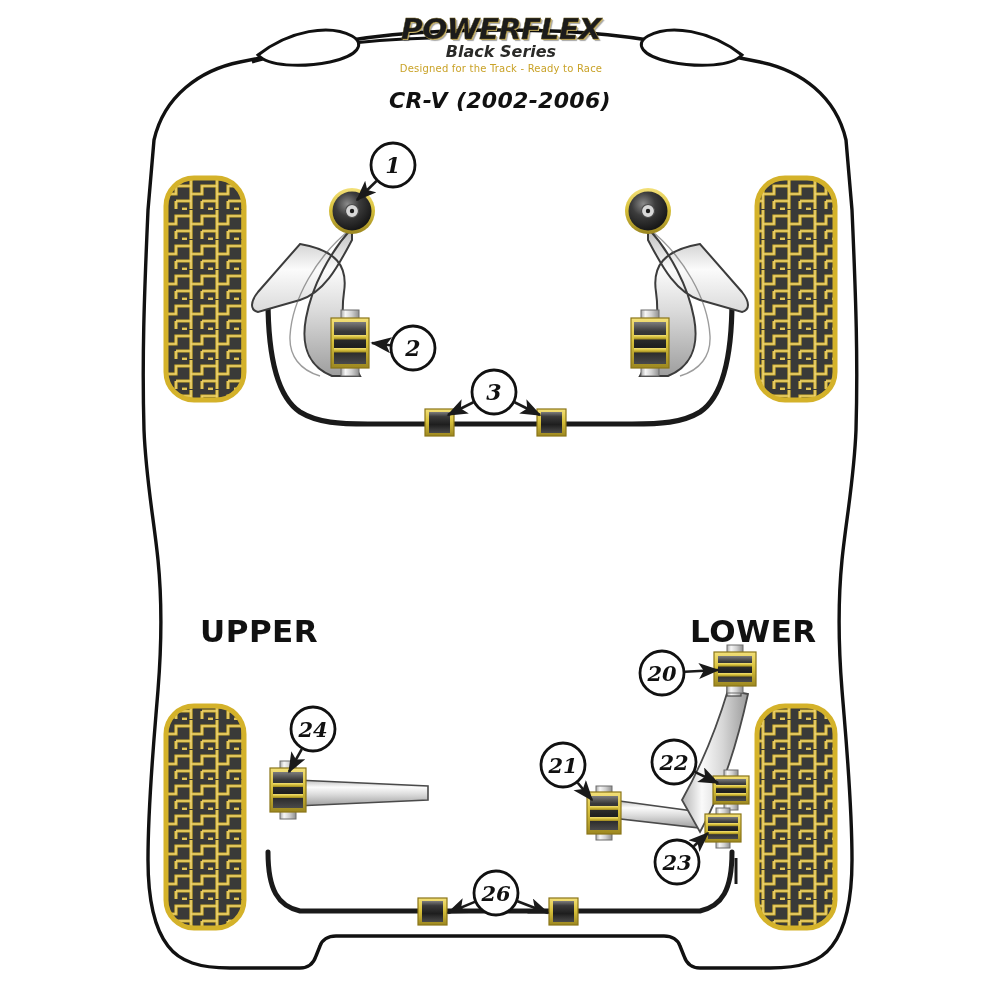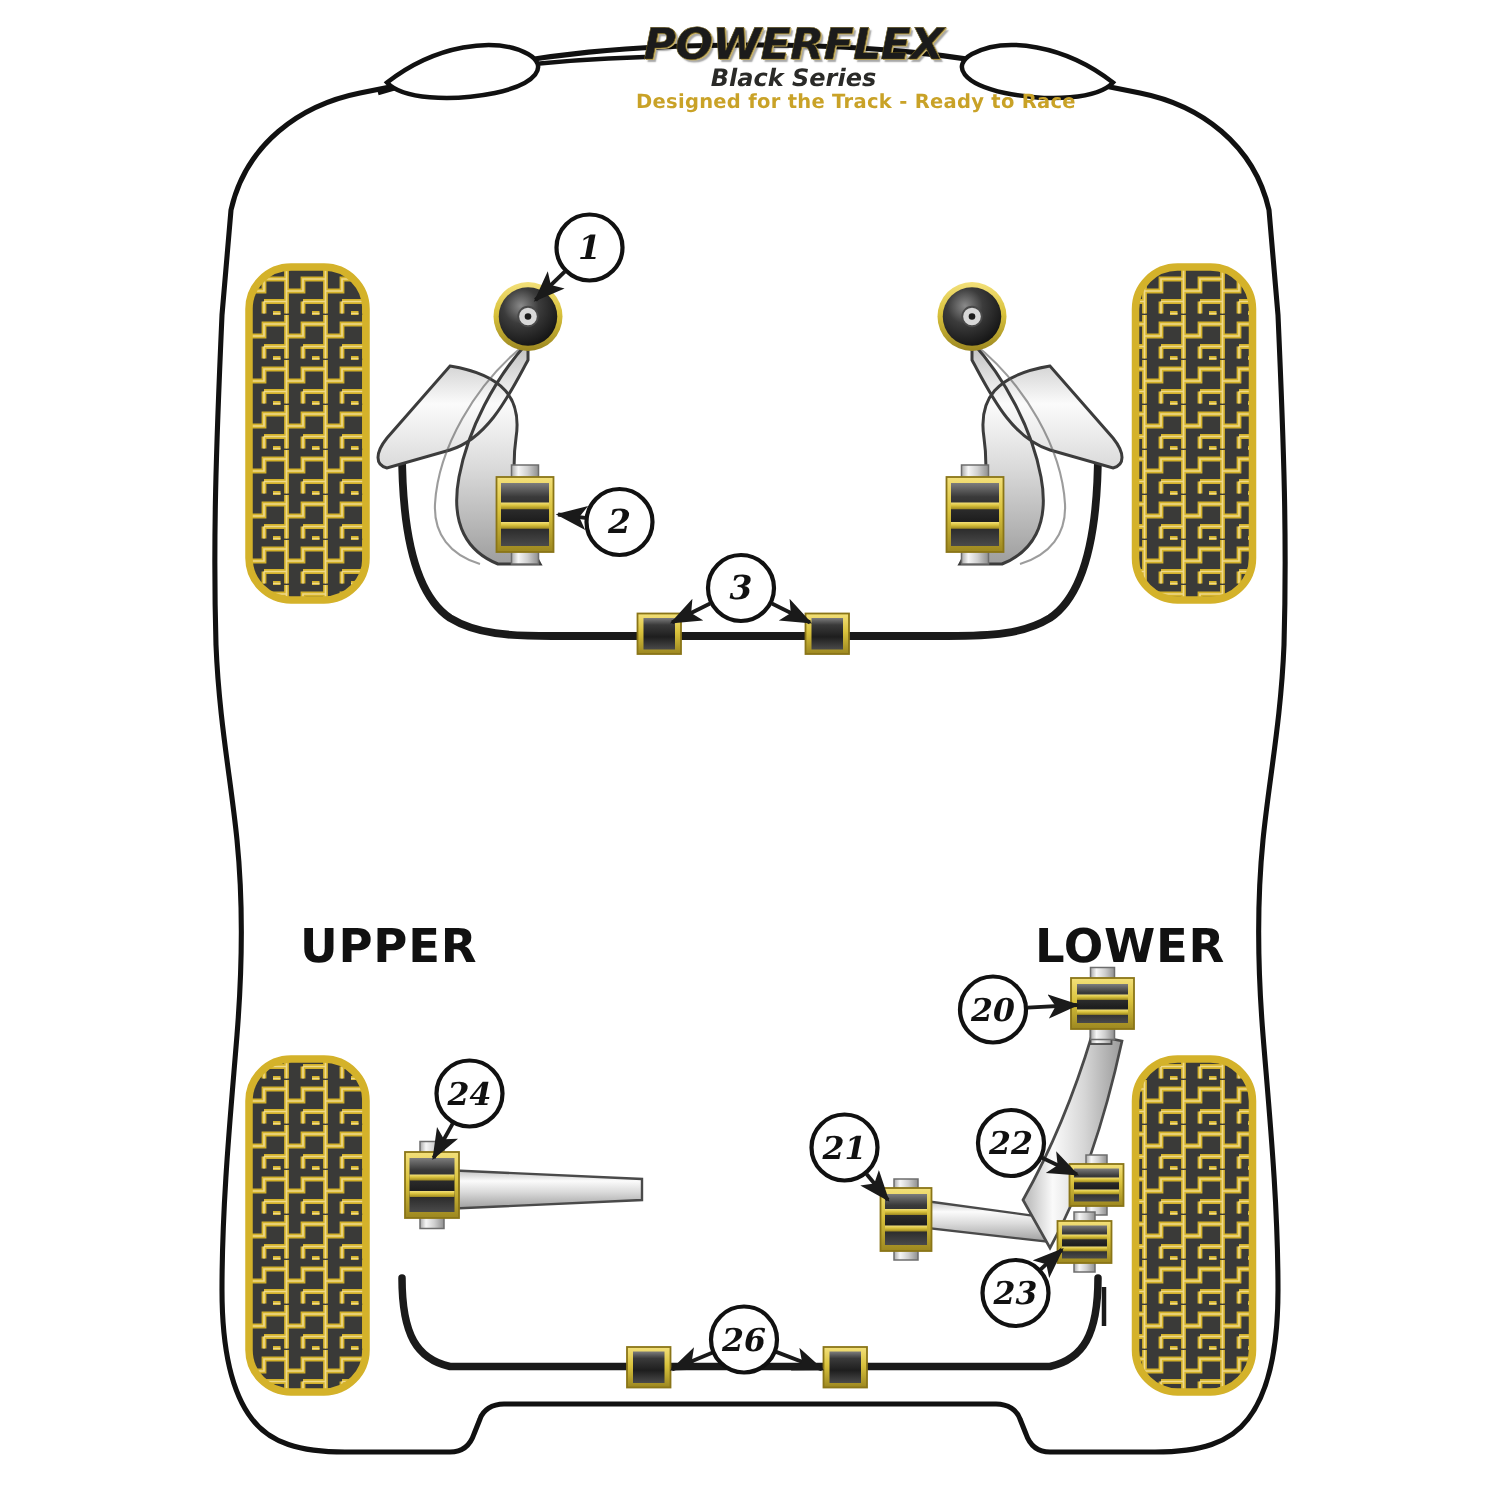--- a/index.html
+++ b/index.html
@@ -21,21 +21,20 @@
   #diagram { position: absolute; top: 0; left: 0; }
 
   .logo-wrap {
     position: absolute;
     left: 396px;
     top: 14px;
     width: 210px;
     height: 70px;
     text-align: center;
     pointer-events: none;
-    margin-left: 28px;
   }
   .logo-main {
     font-family: "DejaVu Sans", sans-serif;
     font-weight: bold;
     font-style: italic;
     font-size: 29px;
     letter-spacing: -0.5px;
     line-height: 30px;
     color: #1b1b1b;
     -webkit-text-stroke: 0.4px #6b5a1a;
@@ -49,22 +48,22 @@
     font-style: italic;
     font-size: 16px;
     line-height: 20px;
     margin-top: -2px;
     color: #2a2a28;
     text-shadow: 1px 1px 0 #d8b martin, 1px 1px 0 #d8b46a;
     white-space: nowrap;
   }
   .logo-tag {
     font-family: "DejaVu Sans", sans-serif;
-    font-weight: bold;
-    font-size: 13px;
+    font-weight: normal;
+    font-size: 10px;
     line-height: 10px;
     margin-top: 2px;
     color: #c9a227;
     letter-spacing: 0.2px;
     white-space: nowrap;
   }
   .model-title {
     position: absolute;
     left: 0; right: 0;
     top: 88px;
@@ -403,17 +402,18 @@
         </g>
       </g>
   </svg>
 
   <div class="logo-wrap">
     <div class="logo-main">POWERFLEX</div>
     <div class="logo-sub">Black Series</div>
     <div class="logo-tag">Designed for the Track - Ready to Race</div>
   </div>
 
+  <div class="model-title">CR-V (2002-2006)</div>
 
   <div class="axle-label" id="label-upper">UPPER</div>
   <div class="axle-label" id="label-lower">LOWER</div>
 
 </div>
 
 </body></html>

